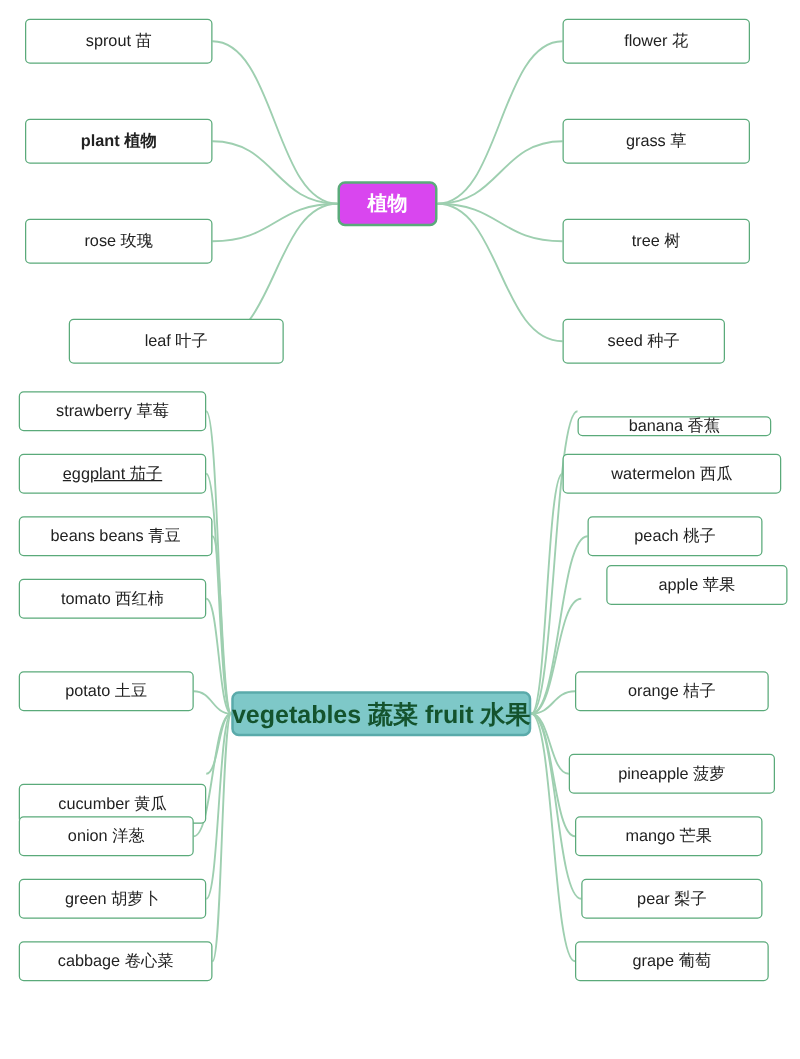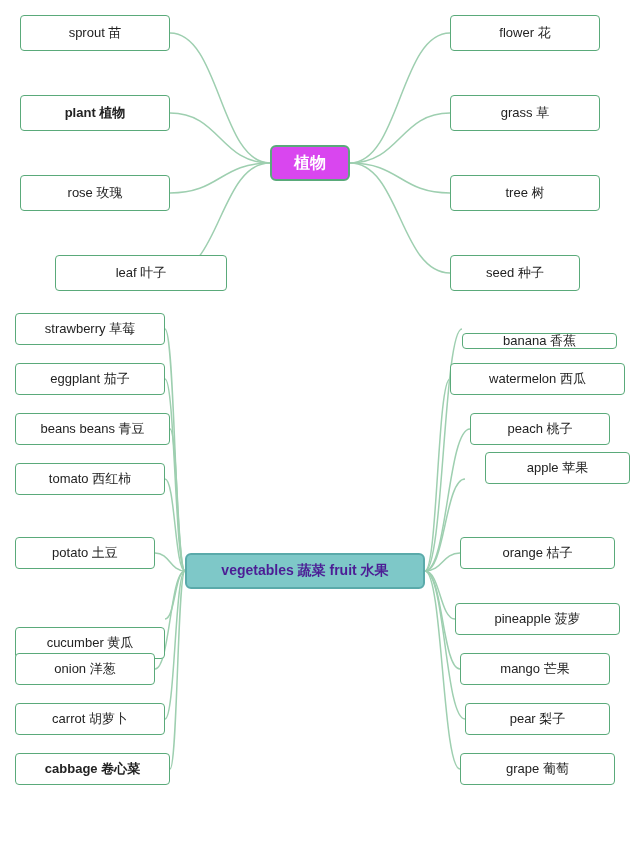--- a/index.html
+++ b/index.html
@@ -40,22 +40,22 @@
       background: #d946ef;
       border: 2px solid #5aaa7a;
       color: #fff;
       font-size: 16px;
       font-weight: bold;
       border-radius: 6px;
     }
     .node.center2 {
       background: #7ec8c8;
       border: 2px solid #5aaaaa;
-      color: #4c1d95;
-      font-size: 14px;
+      color: #14532d;
+      font-size: 20px;
       font-weight: bold;
       border-radius: 6px;
     }
   </style>
 </head>
 <body>
 
 <div class="mind-map">
   <svg class="connections" id="main-svg">
       <path d="M170,33 C220,33 220,163 270,163" stroke="#9ecfb0" stroke-width="1.5" fill="none"></path>
@@ -90,28 +90,28 @@
       <div class="node" style="left: 20px; top: 15px; width: 150px; height: 36px;">sprout  苗</div>
       <div class="node" style="left: 20px; top: 95px; width: 150px; height: 36px; font-weight: bold;">plant  植物</div>
       <div class="node" style="left: 20px; top: 175px; width: 150px; height: 36px;">rose  玫瑰</div>
       <div class="node" style="left: 20px; top: 255px; width: 172px; height: 36px; margin-left: 35px;">leaf  叶子</div>
       <div class="node" style="left: 450px; top: 15px; width: 150px; height: 36px;">flower  花</div>
       <div class="node" style="left: 450px; top: 95px; width: 150px; height: 36px;">grass  草</div>
       <div class="node" style="left: 450px; top: 175px; width: 150px; height: 36px;">tree  树</div>
       <div class="node" style="left: 450px; top: 255px; width: 130px; height: 36px; text-align: right;">seed  种子</div>
       <div class="node center2" style="left: 185px; top: 553px; width: 240px; height: 36px;">vegetables 蔬菜   fruit  水果</div>
       <div class="node" style="left: 15px; top: 313px; width: 150px; height: 32px;">strawberry  草莓</div>
-      <div class="node" style="left: 15px; top: 363px; width: 150px; height: 32px;">eggplant  茄子</div>
+      <div class="node" style="left: 15px; top: 363px; width: 150px; height: 32px; text-decoration: underline;">eggplant  茄子</div>
       <div class="node" style="left: 15px; top: 413px; width: 155px; height: 32px;">beans beans  青豆</div>
       <div class="node" style="left: 15px; top: 463px; width: 150px; height: 32px;">tomato  西红柿</div>
       <div class="node" style="left: 15px; top: 537px; width: 140px; height: 32px;">potato  土豆</div>
       <div class="node" style="left: 15px; top: 603px; width: 150px; height: 32px; margin-top: 24px;">cucumber  黄瓜</div>
       <div class="node" style="left: 15px; top: 653px; width: 140px; height: 32px;">onion  洋葱</div>
-      <div class="node" style="left: 15px; top: 703px; width: 150px; height: 32px;">carrot  胡萝卜</div>
-      <div class="node" style="left: 15px; top: 753px; width: 155px; height: 32px; font-weight: bold;">cabbage  卷心菜</div>
+      <div class="node" style="left: 15px; top: 703px; width: 150px; height: 32px;">green  胡萝卜</div>
+      <div class="node" style="left: 15px; top: 753px; width: 155px; height: 32px;">cabbage  卷心菜</div>
       <div class="node" style="left: 462px; top: 313px; width: 155px; height: 16px; margin-top: 20px;">banana  香蕉</div>
       <div class="node" style="left: 450px; top: 363px; width: 175px; height: 32px;">watermelon  西瓜</div>
       <div class="node" style="left: 470px; top: 413px; width: 140px; height: 32px;">peach  桃子</div>
       <div class="node" style="left: 465px; top: 452px; width: 145px; height: 32px; margin-left: 20px;">apple  苹果</div>
       <div class="node" style="left: 460px; top: 537px; width: 155px; height: 32px;">orange  桔子</div>
       <div class="node" style="left: 455px; top: 603px; width: 165px; height: 32px;">pineapple  菠萝</div>
       <div class="node" style="left: 460px; top: 653px; width: 150px; height: 32px;">mango  芒果</div>
       <div class="node" style="left: 465px; top: 703px; width: 145px; height: 32px;">pear  梨子</div>
       <div class="node" style="left: 460px; top: 753px; width: 155px; height: 32px;">grape  葡萄</div>
     </div>

